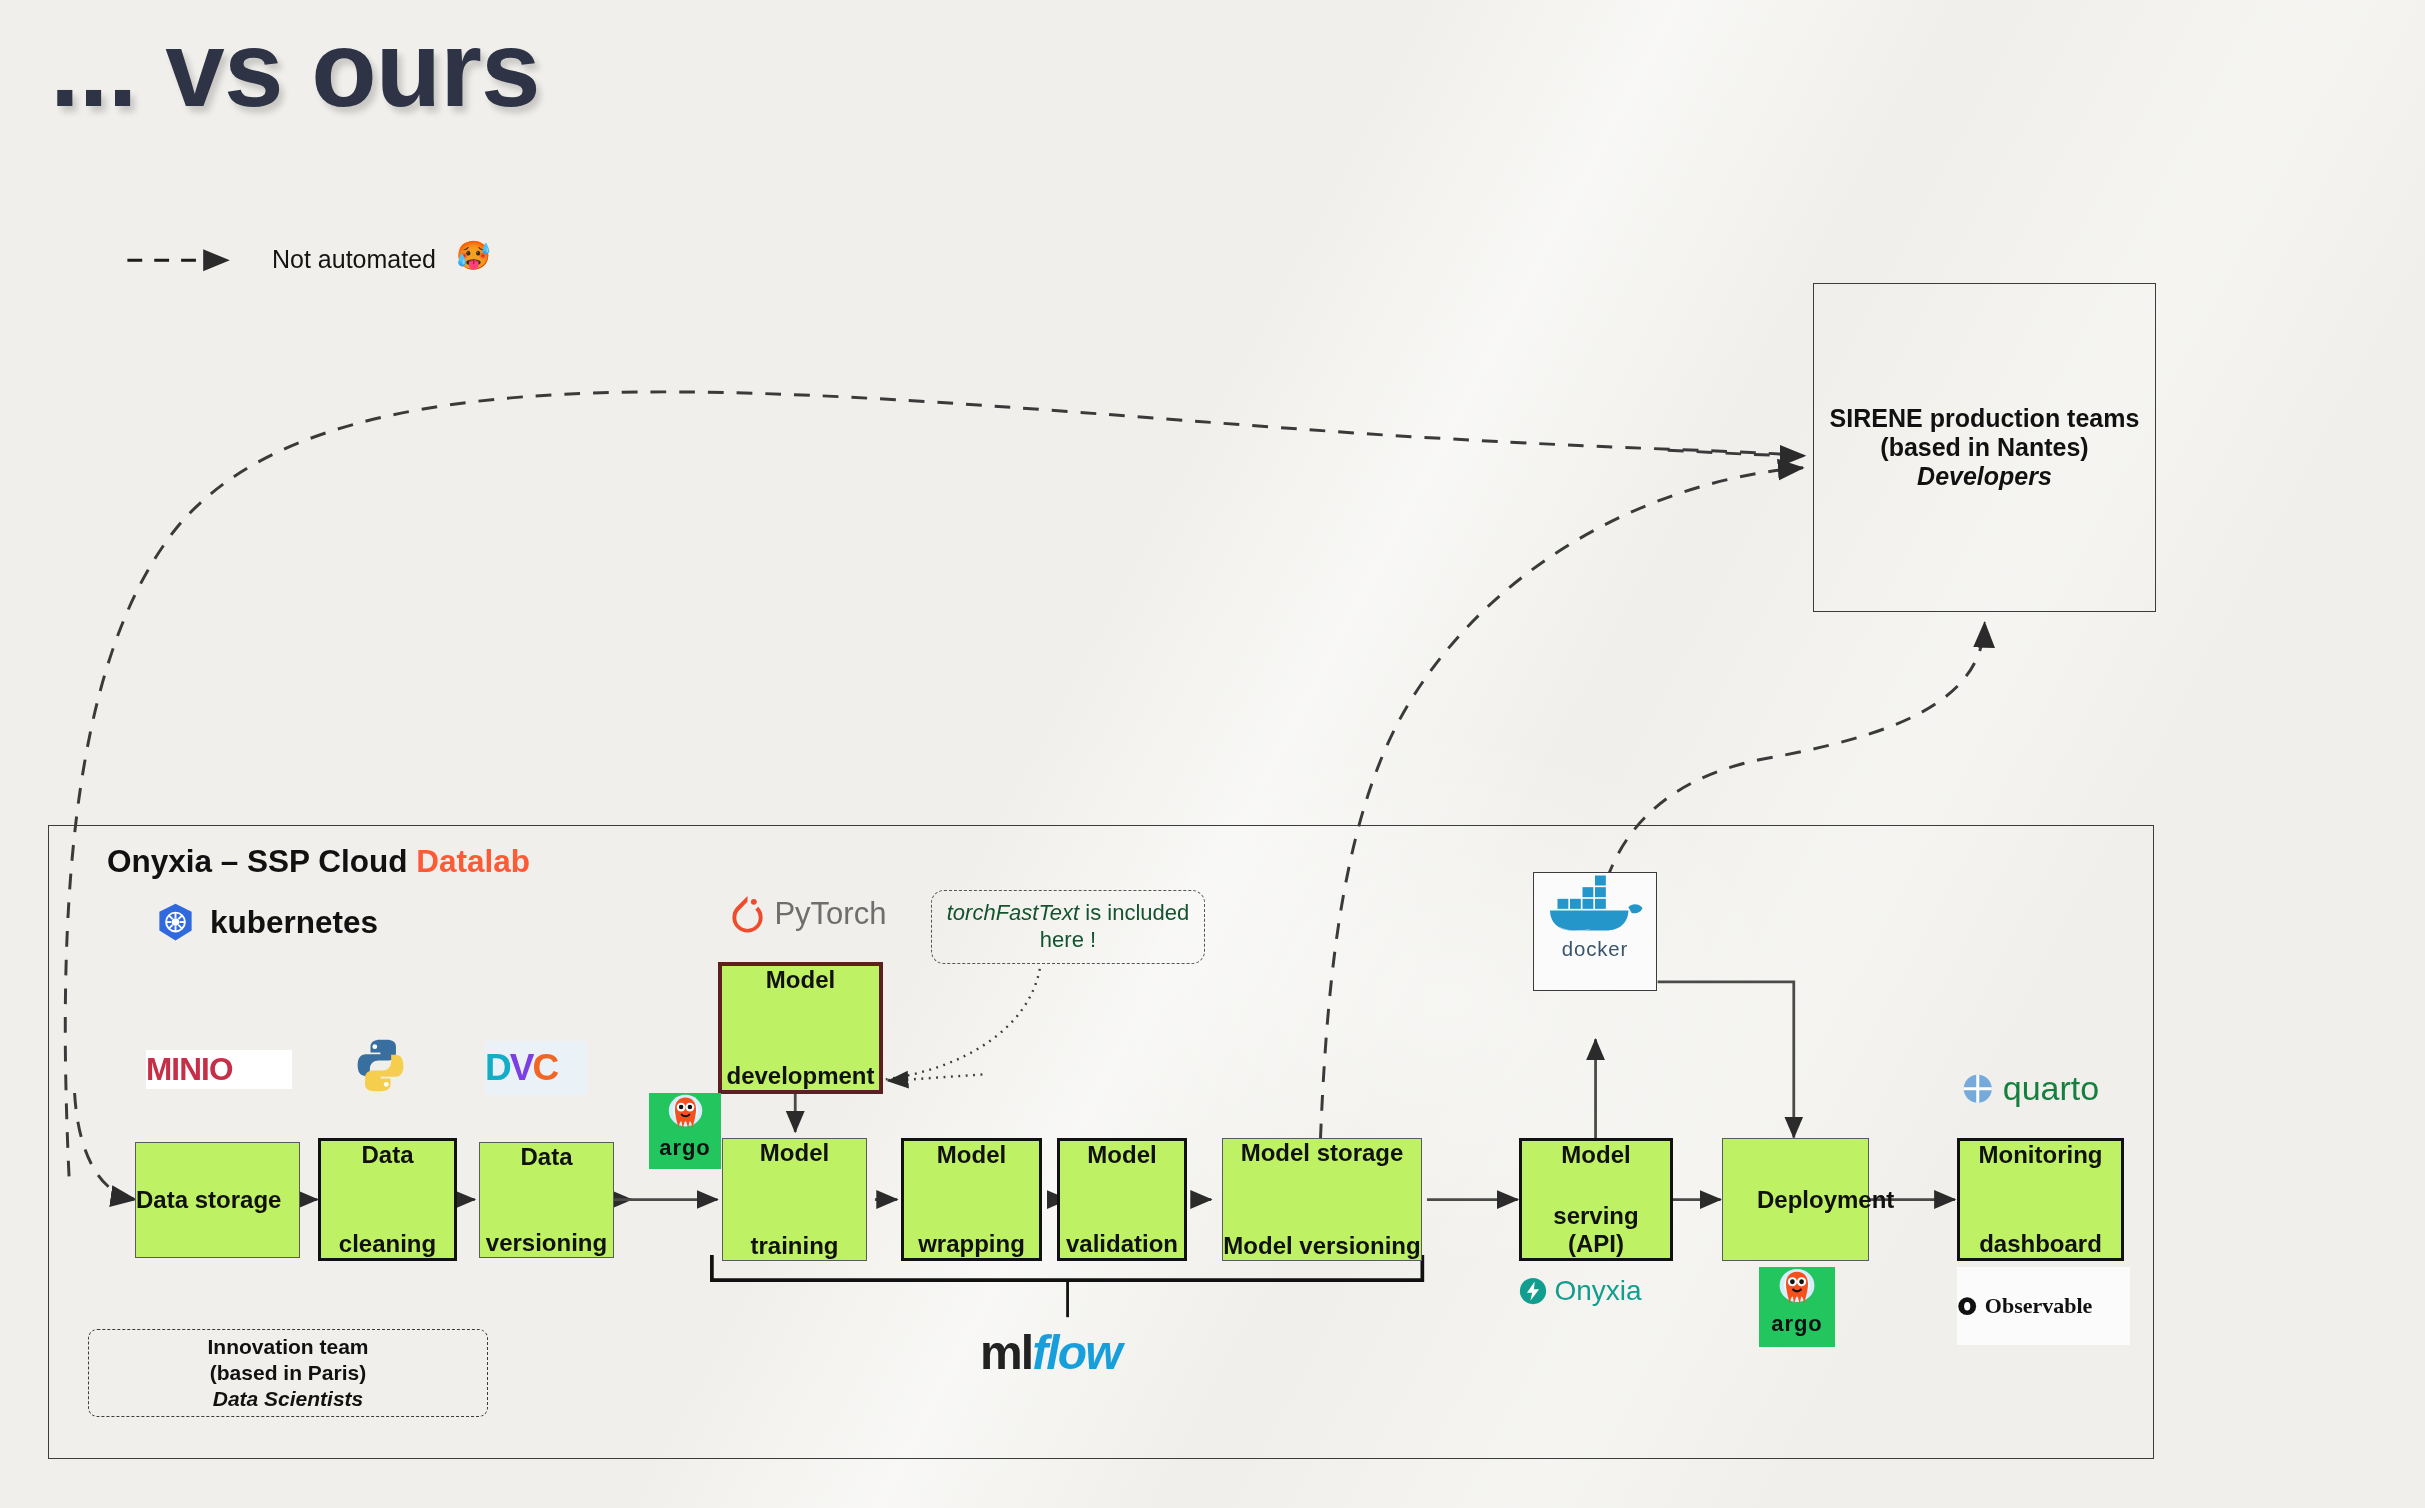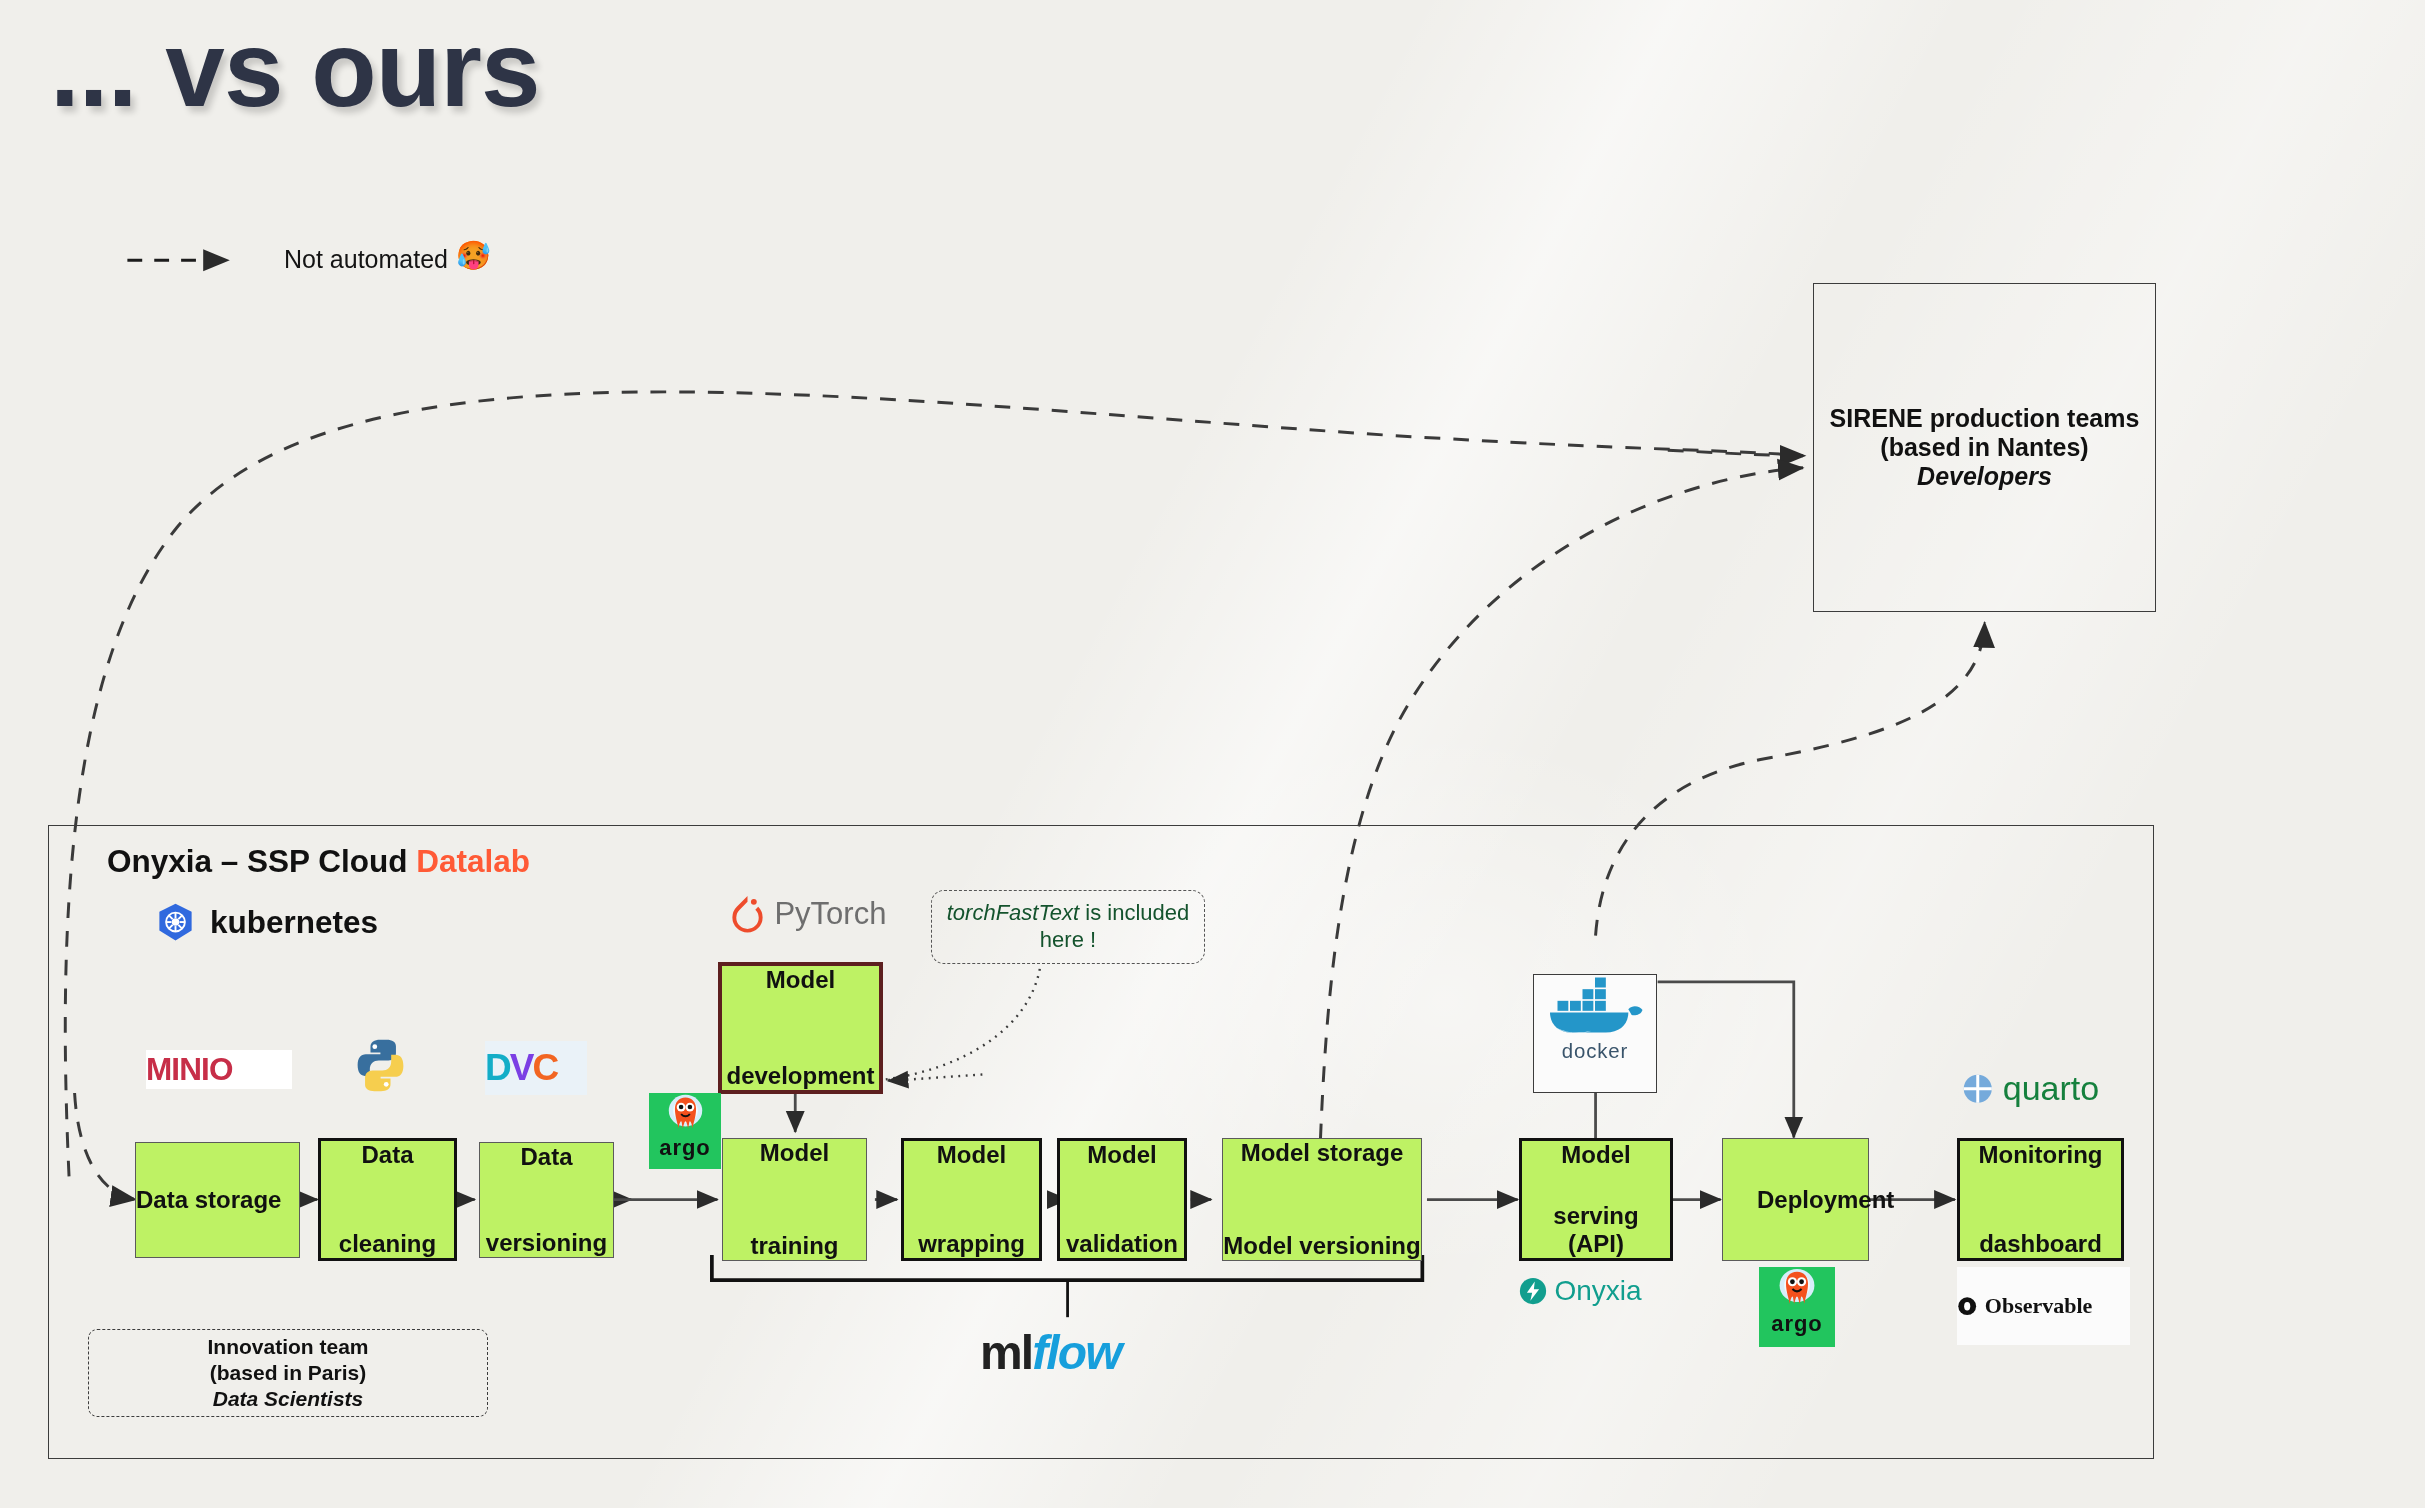--- a/index.html
+++ b/index.html
@@ -26,21 +26,21 @@
   #title{
     position:absolute;left:50px;top:7.4px;
     font-size:107px;font-weight:bold;letter-spacing:-0.9px;
     color:#2e3446;
     text-shadow:4.6px 5.6px 6.5px rgba(0,0,0,.17);
     white-space:nowrap;
   }
 
   
   #legend-label{
-    position:absolute;left:284px;top:245px;
+    position:absolute;left:272px;top:245px;
     font-size:25px;color:#141414;white-space:nowrap;
   }
   #legend-emoji{position:absolute;left:456px;top:239px;font-size:28px;}
 
   
   .box{
     position:absolute;box-sizing:border-box;
     background:#bef264;border:1.9px solid #5b5b5b;
     display:flex;align-items:center;justify-content:space-between;
     text-align:center;font-weight:bold;color:#111;
@@ -309,21 +309,21 @@
     <path d="M24 5 c-8 0 -12 6 -12 13 c0 9 3 16 4 22 c1 -5 2 -8 3 -8 c1 0 1 5 2 8 c1 -4 2 -8 3 -8 c1 0 2 4 3 8 c1 -3 1 -8 2 -8 c1 0 2 3 3 8 c1 -6 4 -13 4 -22 c0 -7 -4 -13 -12 -13z" fill="#f4511e"></path>
     <circle cx="19" cy="16" r="5" fill="#fff"></circle>
       <circle cx="29" cy="16" r="5" fill="#fff"></circle>
     <circle cx="19" cy="16" r="2.6" fill="#111"></circle>
       <circle cx="29" cy="16" r="2.6" fill="#111"></circle>
     <path d="M19 24 q5 5 10 0" stroke="#111" stroke-width="2.2" fill="none"></path>
   </svg>
   <span class="argo-word">argo</span>
 </div>
 
-<div class="logo" style="left:1533px;top:974px;width:124px;height:119px;background:#fbfbfb;border:1.9px solid #3c3c3c;box-sizing:border-box;flex-direction:column;">
+<div class="logo" style="left:1533px;top:872px;width:124px;height:119px;background:#fbfbfb;border:1.9px solid #3c3c3c;box-sizing:border-box;flex-direction:column;">
   <svg width="100" height="65" viewBox="0 0 120 76">
     <g fill="#2496c9">
       <rect x="30" y="30" width="13" height="12"></rect>
         <rect x="45" y="30" width="13" height="12"></rect>
       <rect x="60" y="30" width="13" height="12"></rect>
         <rect x="45" y="16" width="13" height="12"></rect>
       <rect x="60" y="16" width="13" height="12"></rect>
         <rect x="60" y="2" width="13" height="12"></rect>
       <rect x="15" y="30" width="13" height="12"></rect>
     </g>

